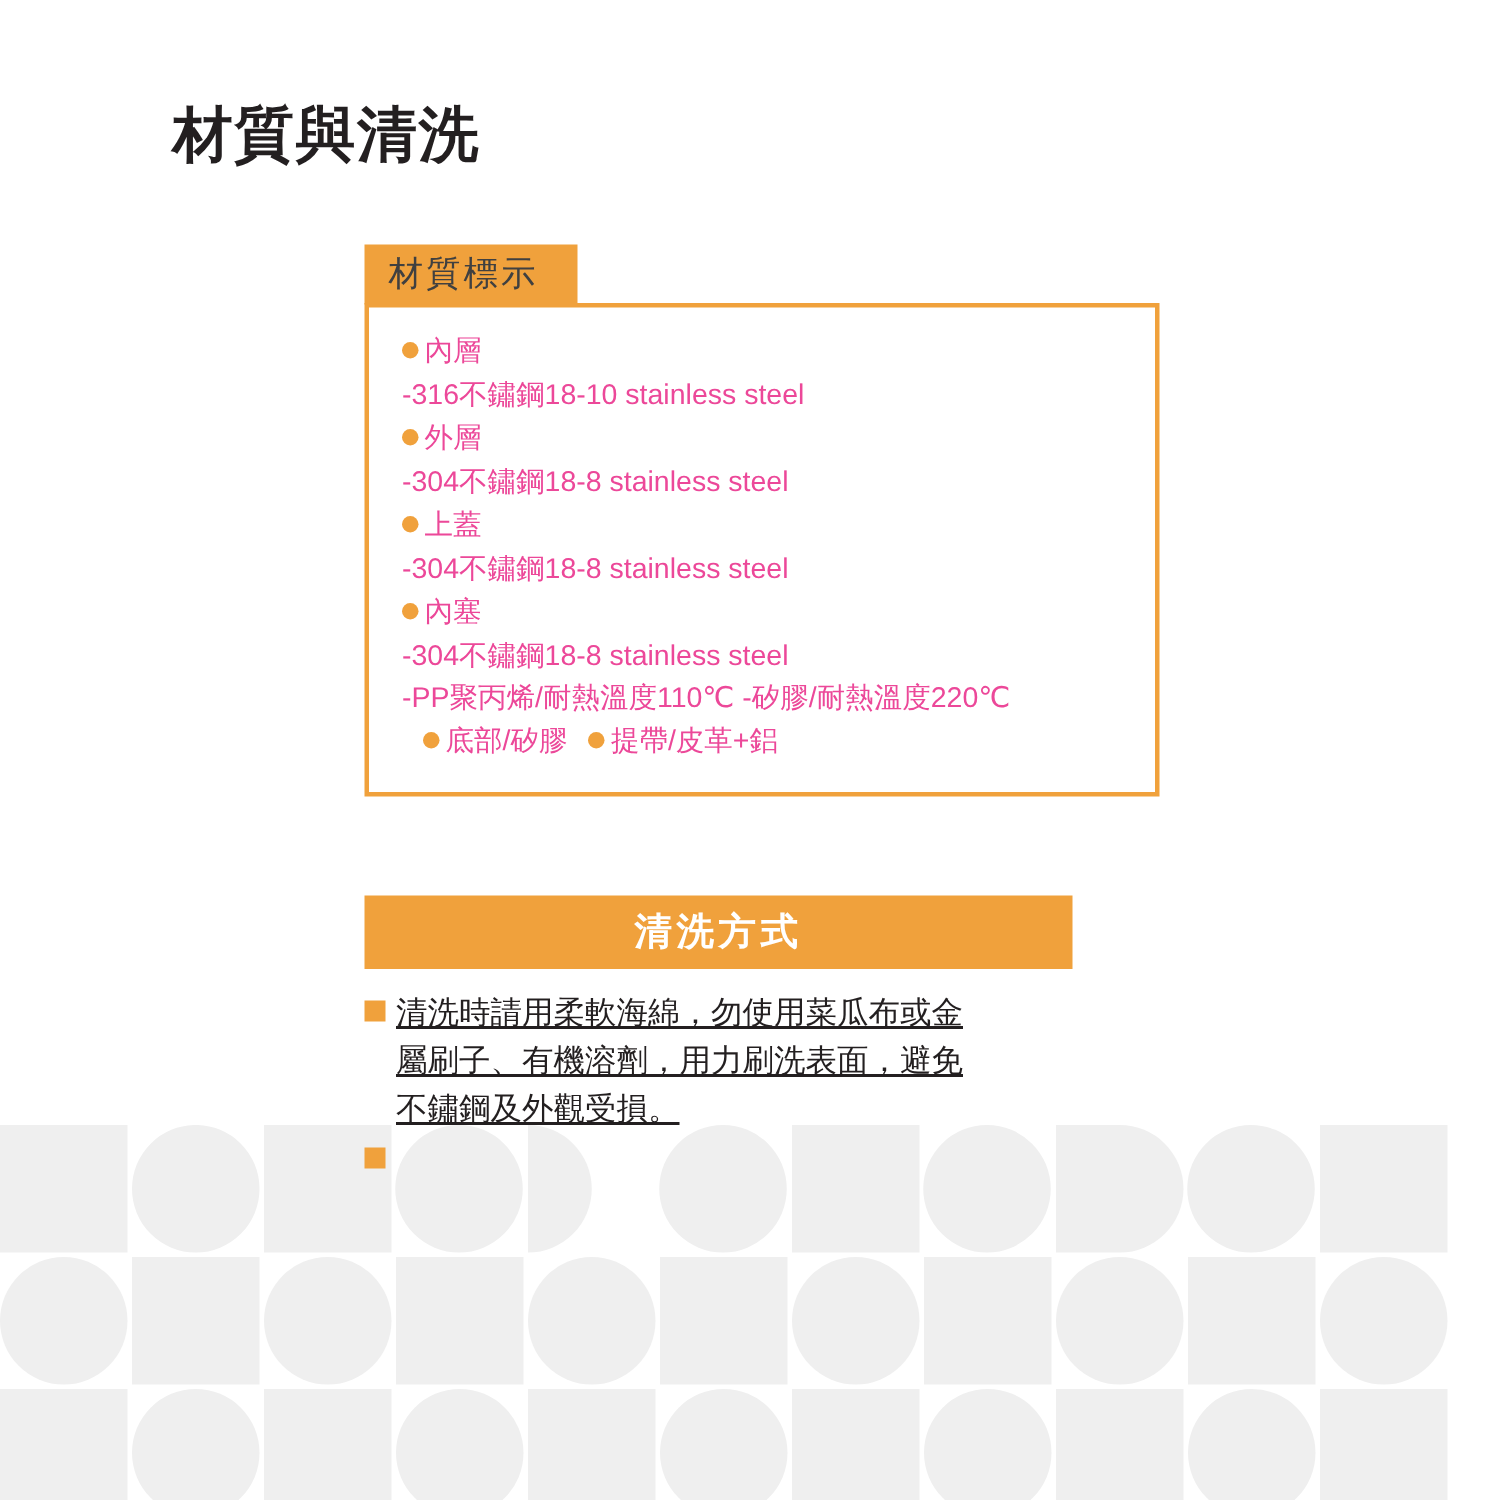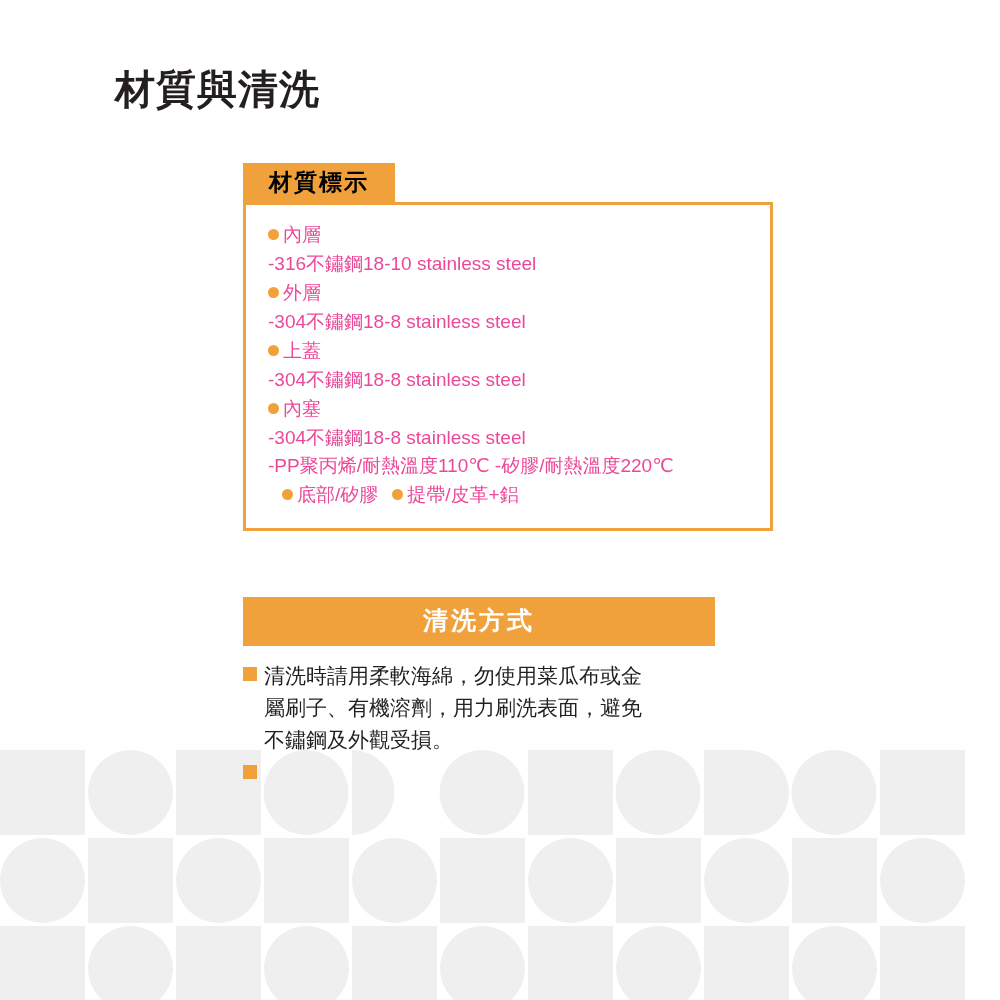--- a/index.html
+++ b/index.html
@@ -46,24 +46,24 @@
   
   #material-section {
     position: absolute;
     left: 243px;
     top: 163px;
     width: 530px;
   }
   .tab-label {
     display: inline-block;
     background: #f0a13c;
-    color: #000000;
+    color: #404040;
     font-size: 23px;
-    font-weight: bold;
-    padding: 6px 26px 8px 26px;
+    font-weight: normal;
+    padding: 6px 26px 8px 16px;
     letter-spacing: 2px;
     line-height: 1.15;
   }
   #material-body {
     border: 3px solid #f0a13c;
     border-top: 3px solid #f0a13c;
     box-sizing: border-box;
     width: 530px;
     padding: 16px 0 18px 0;
     margin-top: -1px;
@@ -129,20 +129,21 @@
   .wash-square {
     position: absolute;
     left: 0;
     top: 7px;
     width: 14px;
     height: 14px;
     background: #f0a13c;
   }
   .wash-item .ln {
     display: block;
+    text-decoration: underline;
   }
 </style>
 </head>
 <body>
 
 <div id="bg-pattern">
   <svg width="1000" height="250" viewBox="0 0 1000 250" xmlns="http://www.w3.org/2000/svg" aria-hidden="true">
     <g fill="#efefef">
 
       <path d="M0,0 h85 v85 h-85 z"></path>

